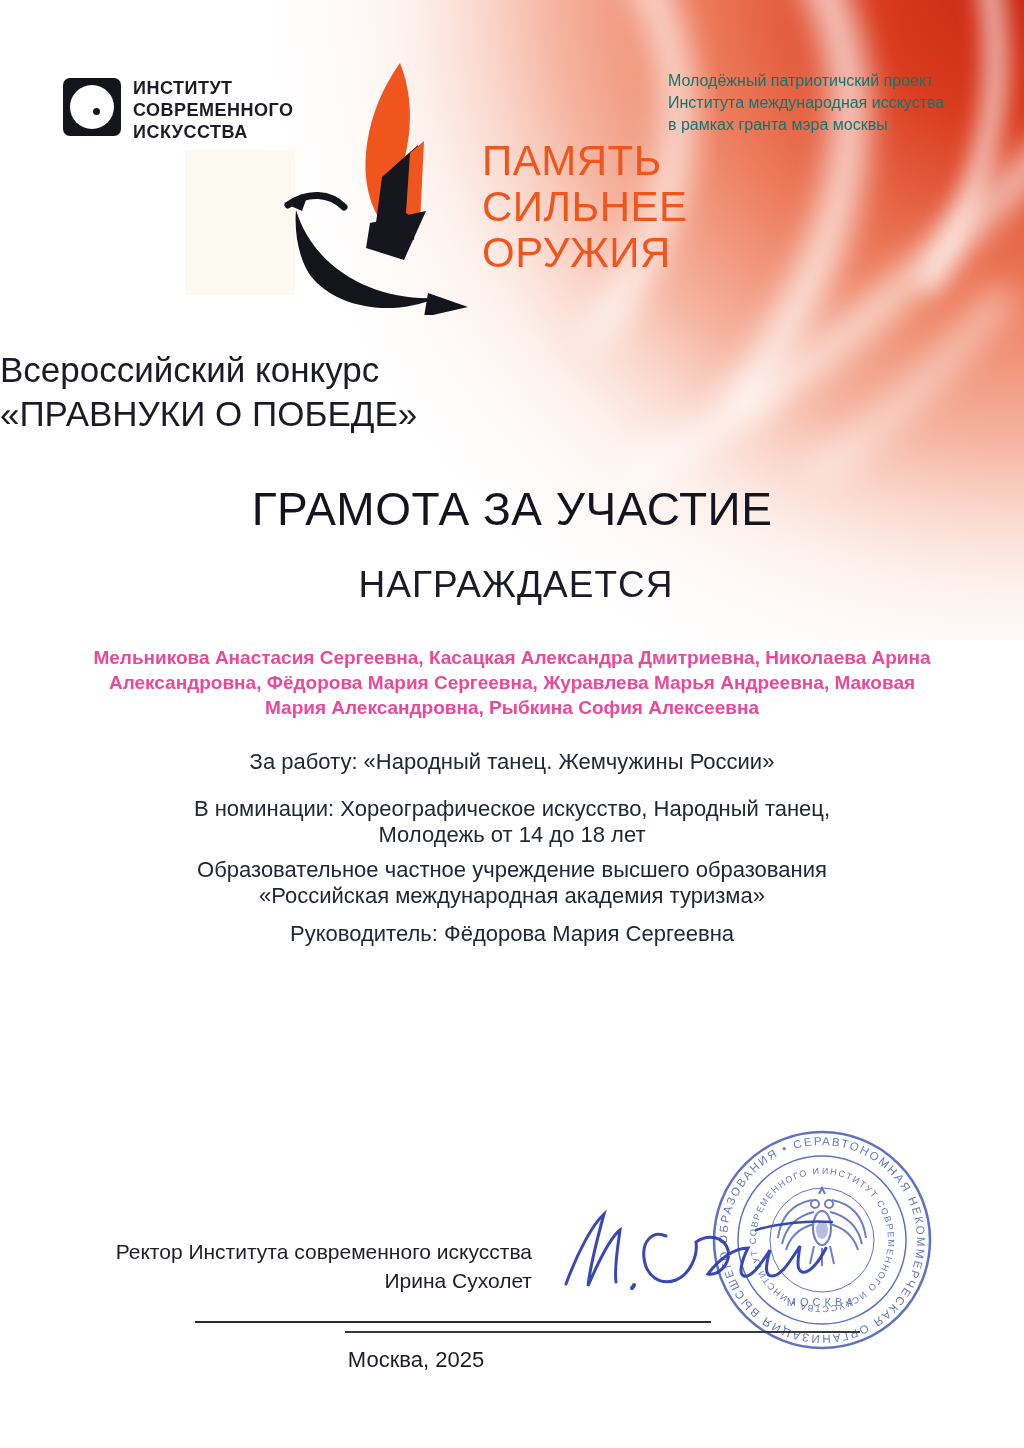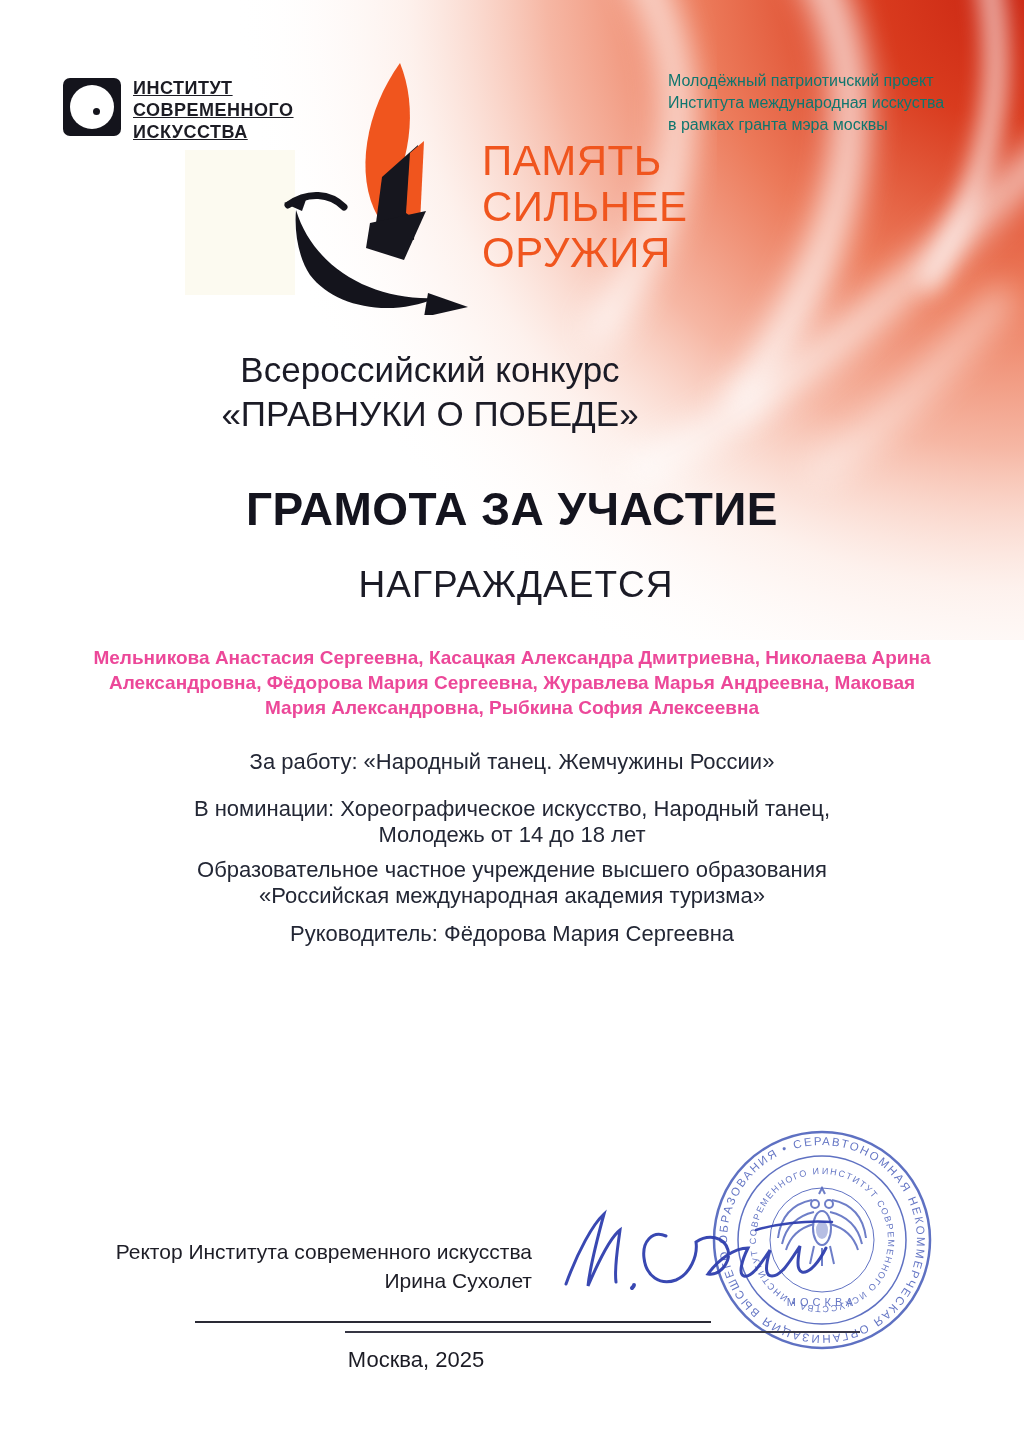--- a/index.html
+++ b/index.html
@@ -12,35 +12,35 @@
   .bg-art { position:absolute; top:0; left:0; width:1024px; height:640px; pointer-events:none; }
 
   
   .isa-logo { position:absolute; left:63px; top:78px; width:58px; height:58px;
     background:#14141c; border-radius:7px; }
   .isa-logo .circle { position:absolute; left:7px; top:7px; width:44px; height:44px;
     background:#fff; border-radius:50%; }
   .isa-logo .dot { position:absolute; left:30px; top:30px; width:7px; height:7px;
     background:#14141c; border-radius:50%; }
   .org-name { position:absolute; left:133px; top:77px; color:#1c1c24;
-    font-size:18px; font-weight:700; line-height:22px; letter-spacing:.5px;text-decoration:underline; }
+    font-size:18px; font-weight:700; line-height:22px; letter-spacing:.5px; }
 
   .project-info { position:absolute; left:668px; top:70px; color:#0f766e;
     font-size:16px; font-weight:500; line-height:22px; }
 
   .dove-logo { position:absolute; left:278px; top:55px; width:200px; height:260px; }
 
   .project-title { position:absolute; left:482px; top:138px; color:#f0551e;
     font-size:42px; font-weight:400; line-height:46px; letter-spacing:.5px; }
 
   
-  .contest { position:absolute; left:0; top:348px; width:860px; text-align:center;
+  .contest { position:absolute; left:0; top:348px; width:860px; text-align:left;
     color:#1b1b26; font-size:35px; font-weight:400; line-height:44px; }
   .award-title { position:absolute; left:0; top:482px; width:1024px; text-align:center;
-    color:#14141e; font-size:46px; font-weight:700; letter-spacing:.5px; }
+    color:#14141e; font-size:46px; font-weight:400; letter-spacing:.5px; }
   .awarded-label { position:absolute; left:4px; top:564px; width:1024px; text-align:center;
     color:#1b1b26; font-size:37px; font-weight:400; letter-spacing:1px; }
 
   .recipients { position:absolute; left:82px; top:645px; width:860px; text-align:center;
     color:#ec4899; font-size:19px; font-weight:700; line-height:25px; }
 
   .body-line { position:absolute; left:0; width:1024px; text-align:center;
     color:#232735; font-size:22px; font-weight:400; line-height:26px; }
   .work-line        { top:737px;margin-top:12px; }
   .nomination-block { top:796px; }

